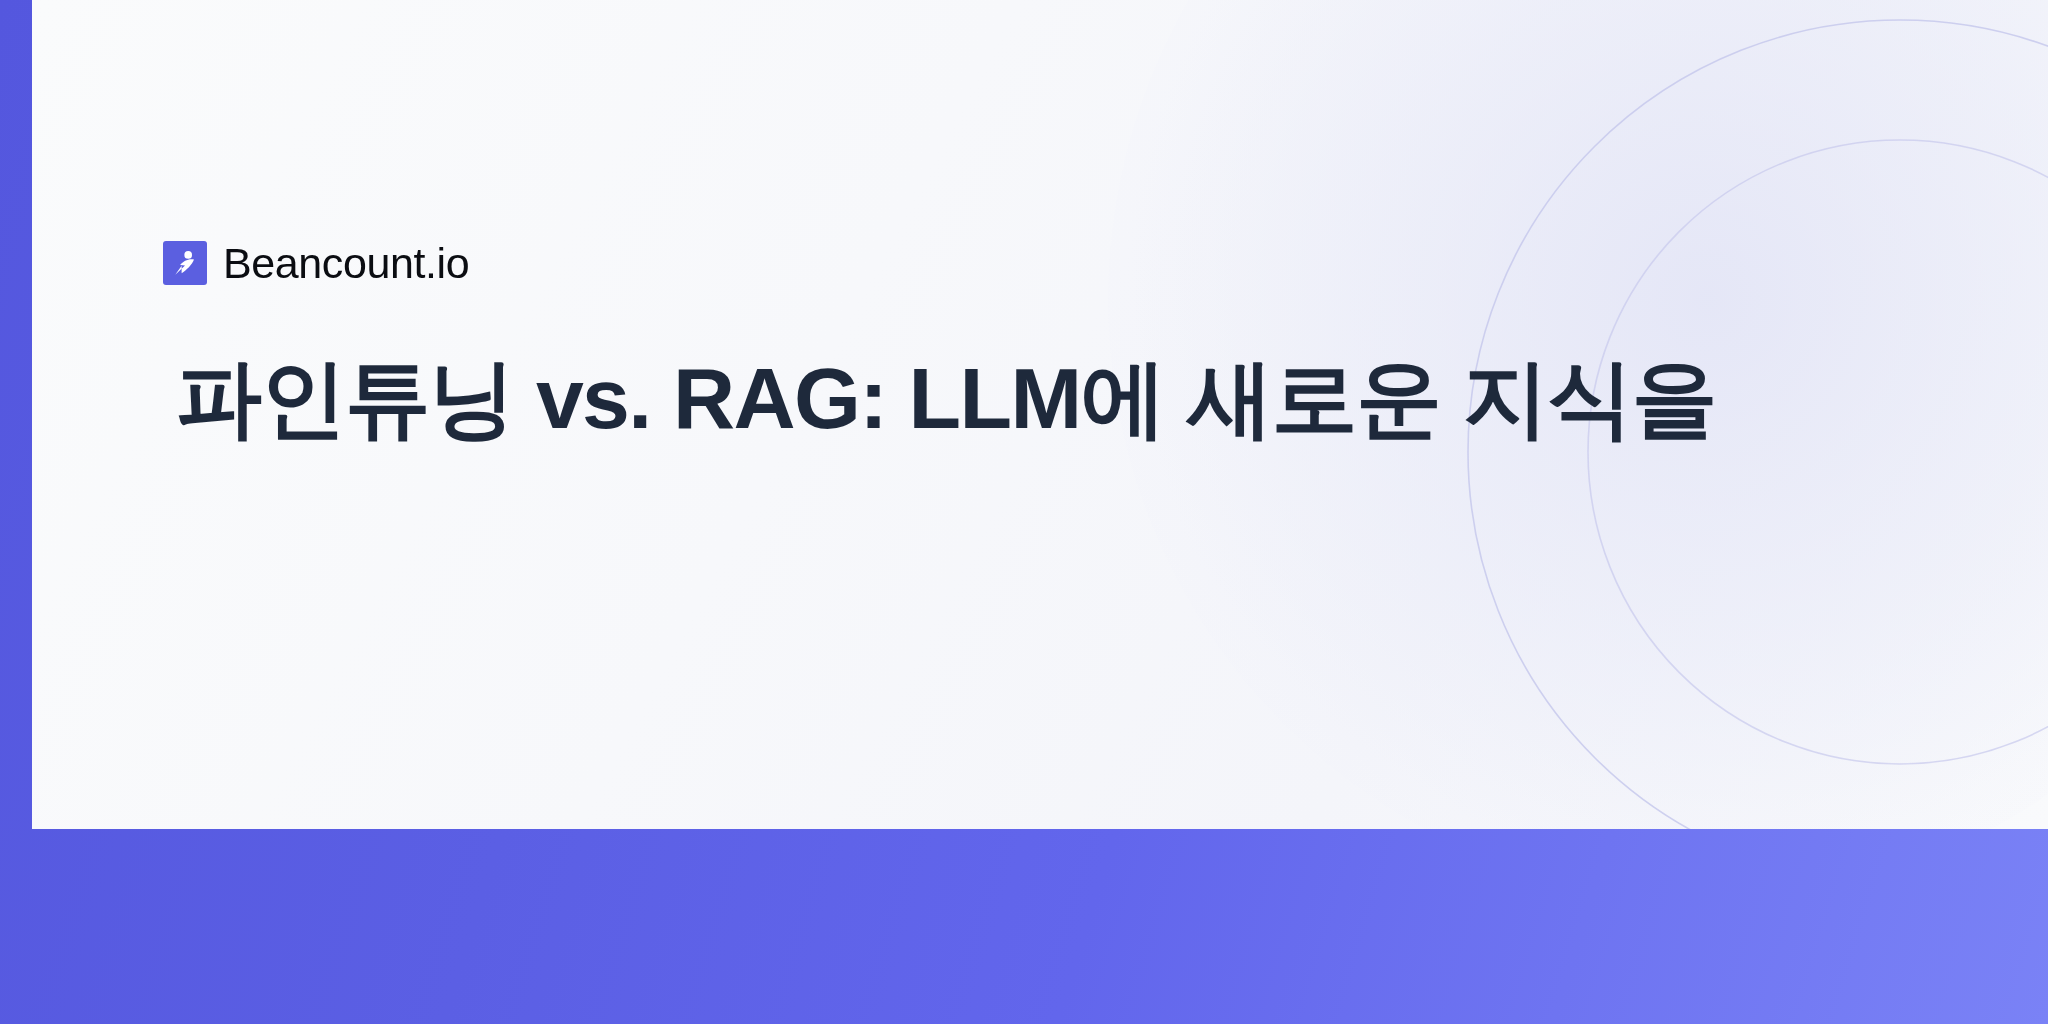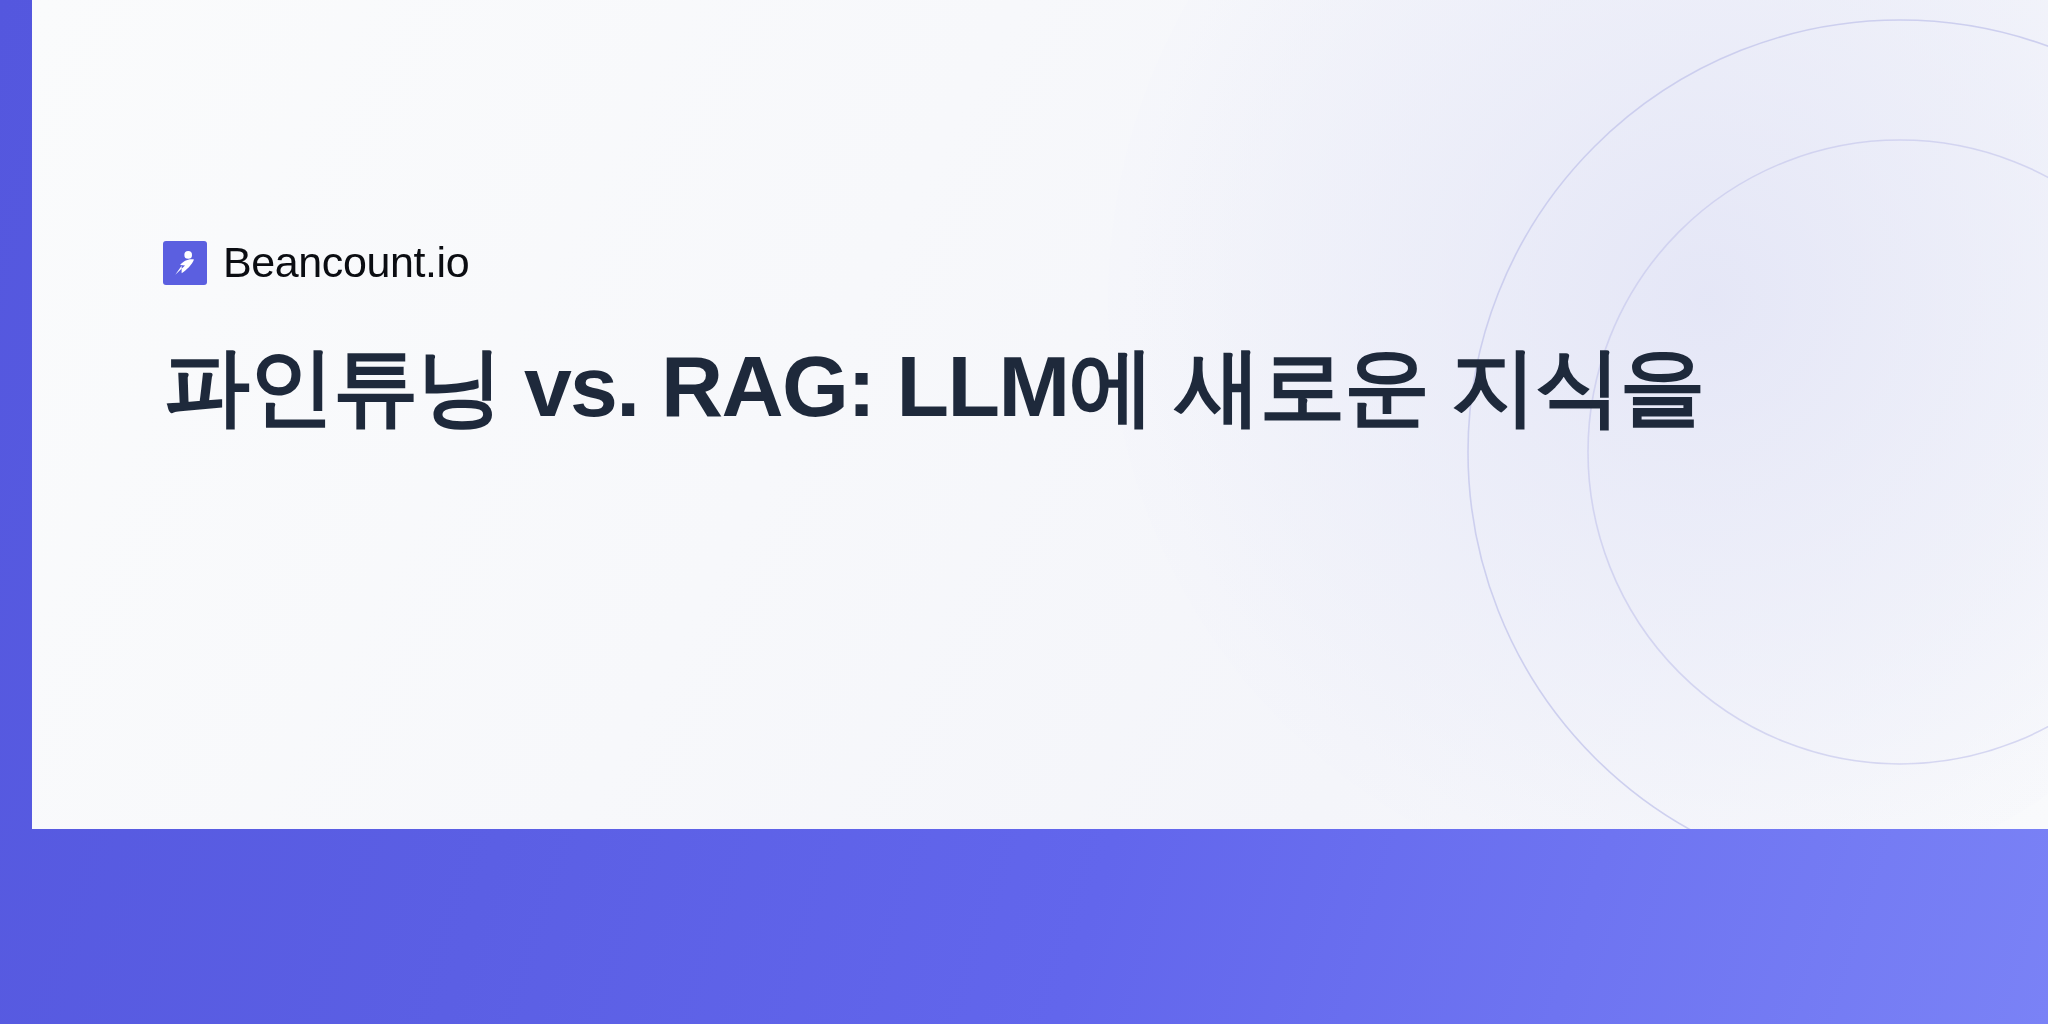--- a/index.html
+++ b/index.html
@@ -54,20 +54,21 @@
     pointer-events: none;
   }
   .rings svg { display: block; width: 100%; height: 100%; }
 
   
   .brand {
     position: absolute;
     left: 131px;
     top: 241px;
     display: flex;
+    align-items: center;
     gap: 16px;
   }
   .brand-mark {
     width: 44px;
     height: 44px;
     border-radius: 3px;
     background: #5B5FE0;
     display: flex;
     align-items: center;
     justify-content: center;
@@ -82,21 +83,21 @@
     color: #0B0D12;
     white-space: nowrap;
   }
 
   
   .headline {
     position: absolute;
     left: 128px;
     top: 330px;
     width: 1400px;
-    margin: 4px;
+    margin: 16px;
     font-size: 86px;
     line-height: 1.22;
     font-weight: 700;
     letter-spacing: -1.6px;
     color: #1E293B;
   }
   .headline .ln { display: block; white-space: nowrap; }
 </style>
 </head>
 <body>

